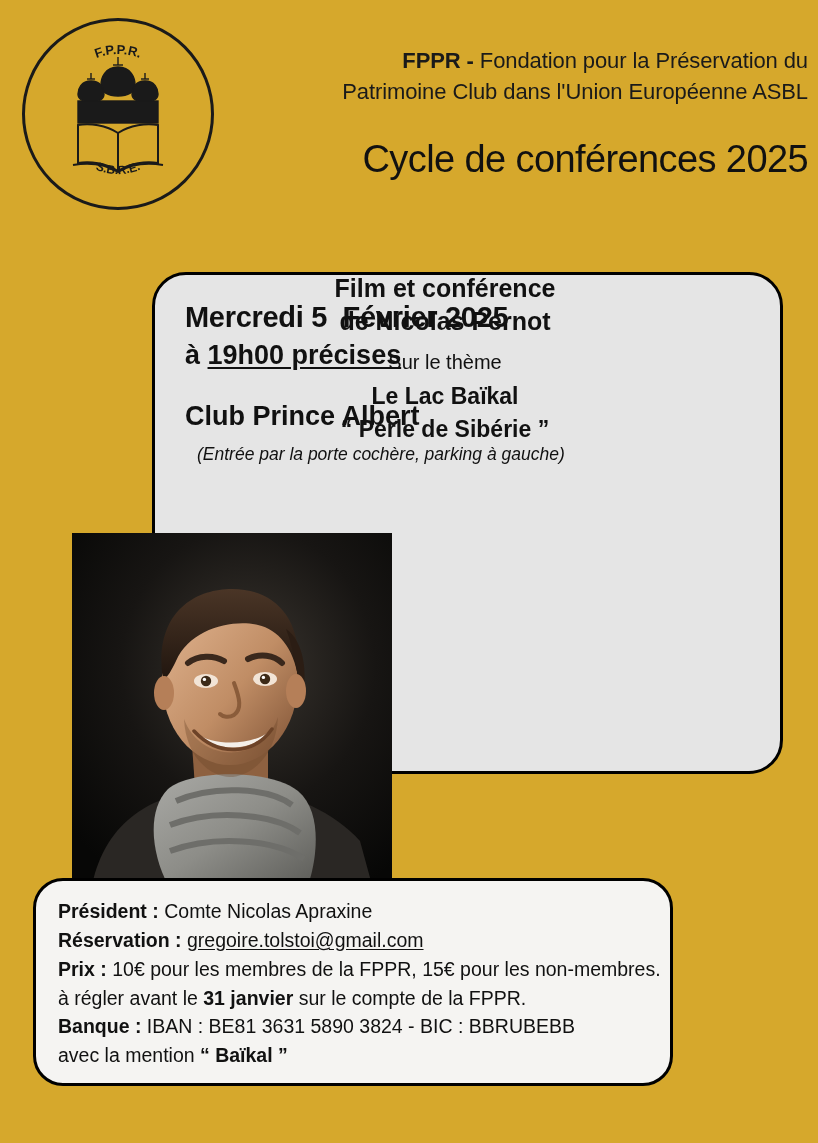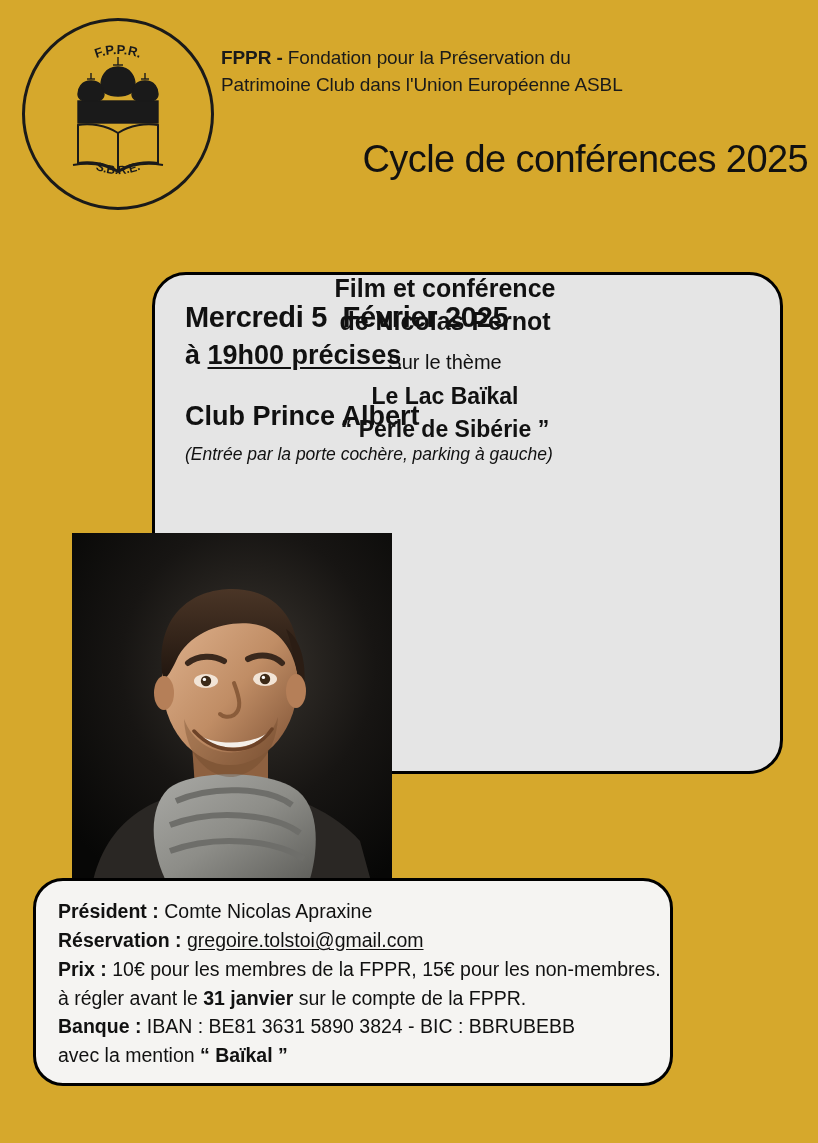--- a/index.html
+++ b/index.html
@@ -25,27 +25,28 @@
     left: 22px; top: 18px;
     width: 192px; height: 192px;
     border-radius: 50%;
     border: 3px solid #1a1a1a;
     background: #d6a82c;
   }
   .logo svg { display: block; }
 
   .org-name {
     position: absolute;
-    left: 221px; top: 45px;
+    left: 228px; top: 45px;
     width: 580px;
-    font-size: 19px;
+    font-size: 22px;
     font-weight: 700;
     line-height: 1.42;
     color: #1a1a1a;
     letter-spacing: -0.1px;
+    text-align: right;
   }
   .org-name .thin { font-weight: 400; }
 
   .main-title {
     position: absolute;
     left: 228px; top: 138px;
     width: 580px;
     text-align: right;
     font-size: 38px;
     font-weight: 400;
@@ -85,21 +86,21 @@
     margin: 0 0 12px 0;
   }
   .address {
     font-size: 22px;
     font-weight: 400;
     margin: 0 0 2px 0;
   }
   .address-note {
     font-size: 17.5px;
     font-style: italic;
-    margin: 0;
+    margin: 12px;
   }
 
   .right-block {
     position: absolute;
     left: 270px; top: 272px;
     width: 350px;
     text-align: center;
   }
   .film-line {
     font-size: 25px;

